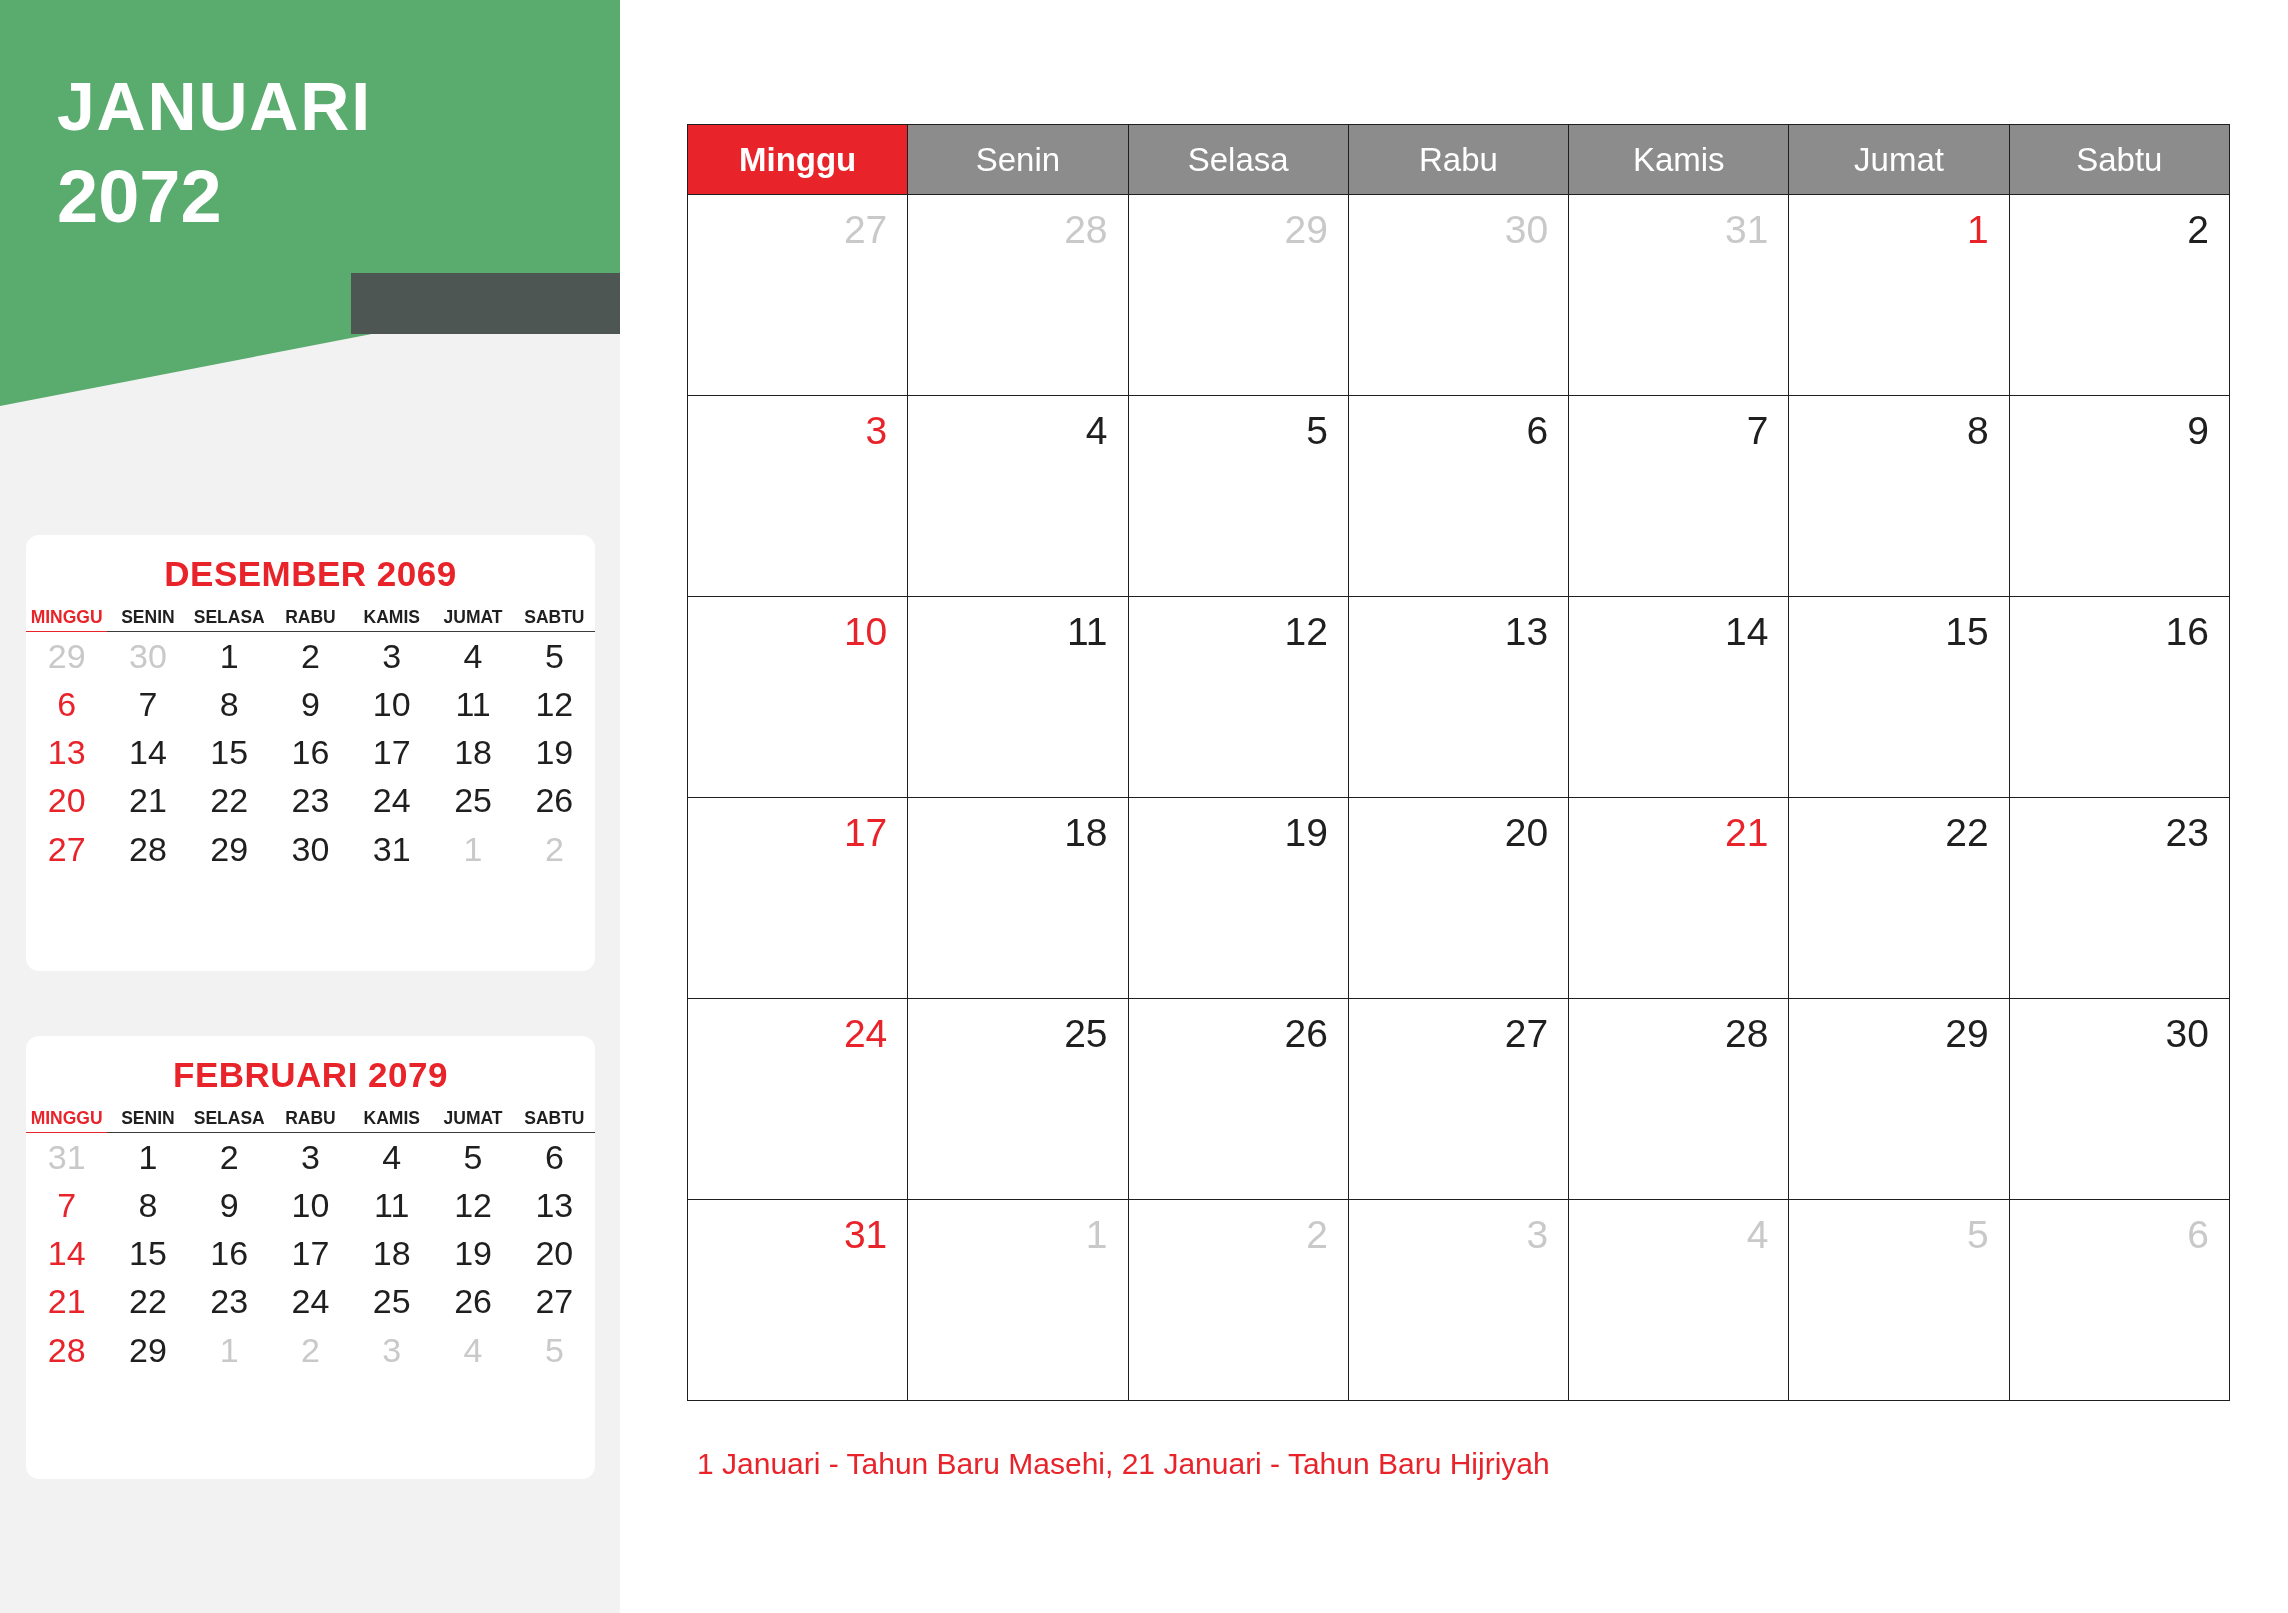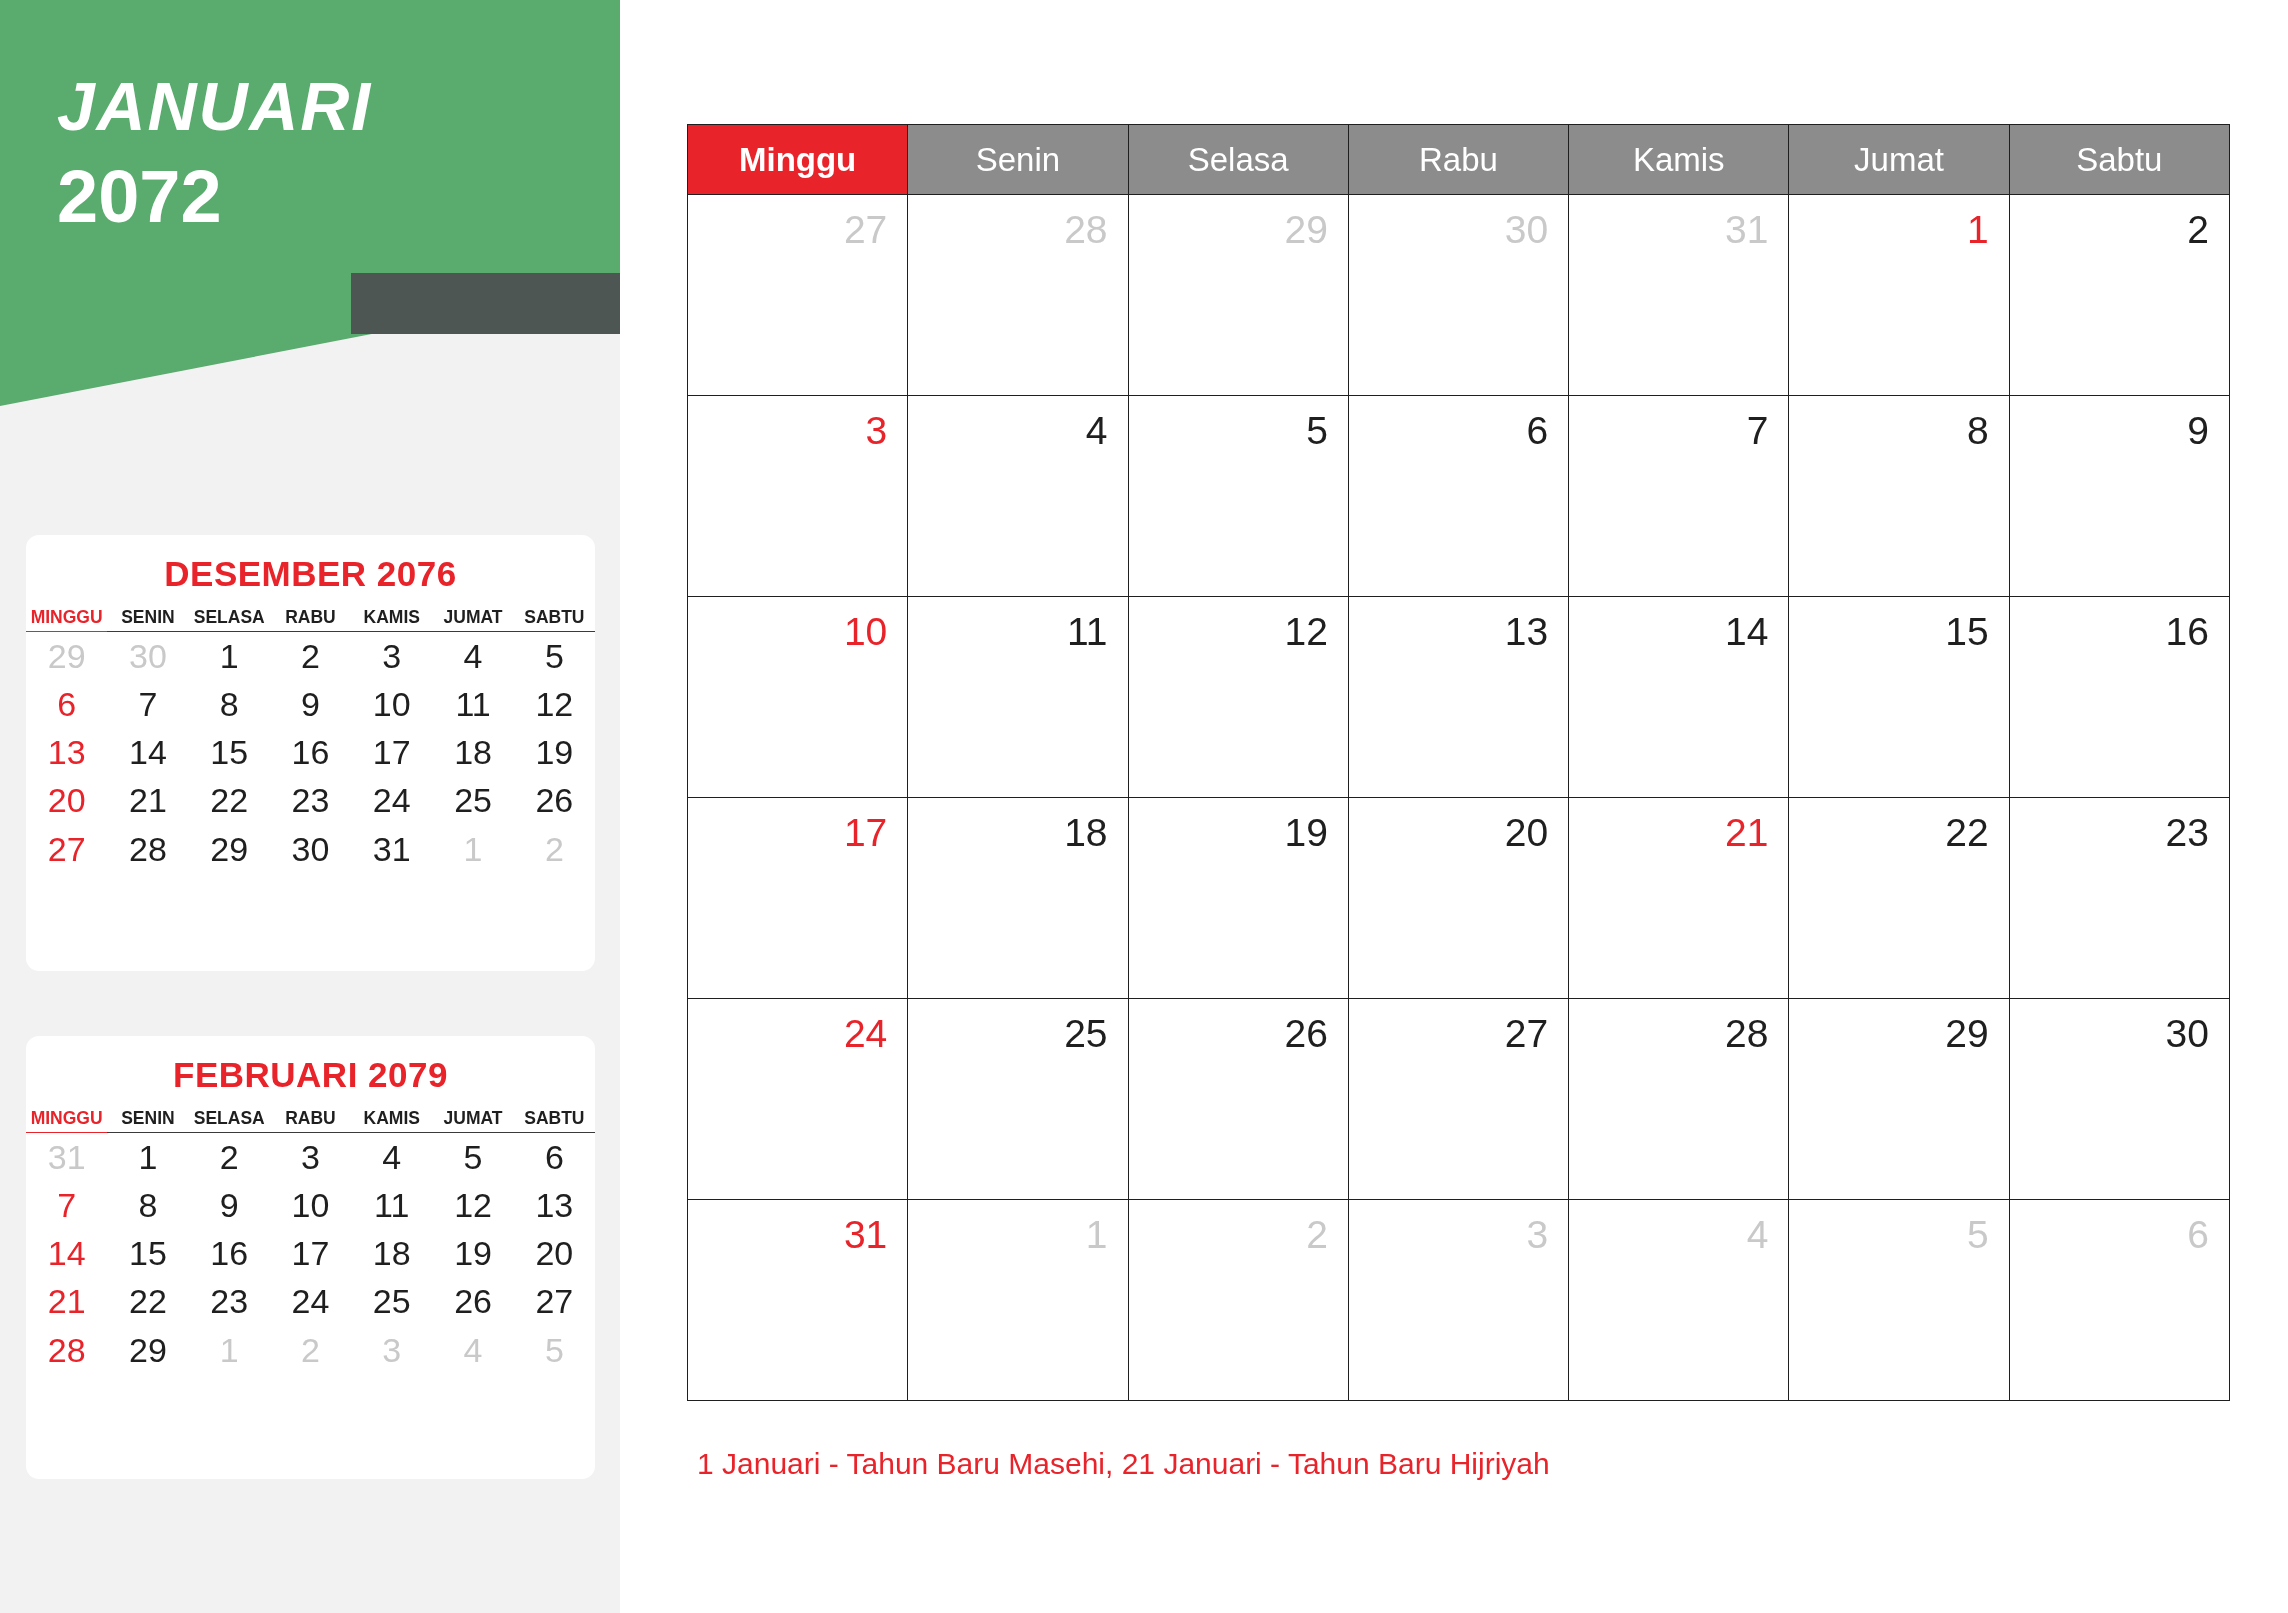--- a/index.html
+++ b/index.html
@@ -42,21 +42,20 @@
     clip-path: polygon(0 0, 269px 0, 269px 61px, 0 61px);
   }
   .month-title {
     position: absolute;
     left: 57px; top: 72px;
     font-size: 68px;
     font-weight: 700;
     letter-spacing: 1.8px;
     color: #ffffff;
     line-height: 1.02;
-    font-style: italic;
   }
   .year-title {
     position: absolute;
     left: 57px; top: 159px;
     font-size: 74px;
     font-weight: 700;
     color: #ffffff;
     line-height: 1.02;
     text-align: right;
   }
@@ -158,21 +157,21 @@
 
 <div class="page">
 
   <div class="left-panel">
     <div class="green-band"></div>
     <div class="dark-wedge"></div>
     <div class="month-title">JANUARI</div>
     <div class="year-title">2072</div>
 
     <div class="mini mini-prev">
-      <div class="mini-title">DESEMBER 2076</div>
+      <div class="mini-title">DESEMBER 2069</div>
       <table class="mini-table">
         <thead>
             <tr>
               <th class="sun">MINGGU</th>
               <th>SENIN</th>
               <th>SELASA</th>
               <th>RABU</th>
               <th>KAMIS</th>
               <th>JUMAT</th>
               <th>SABTU</th>

